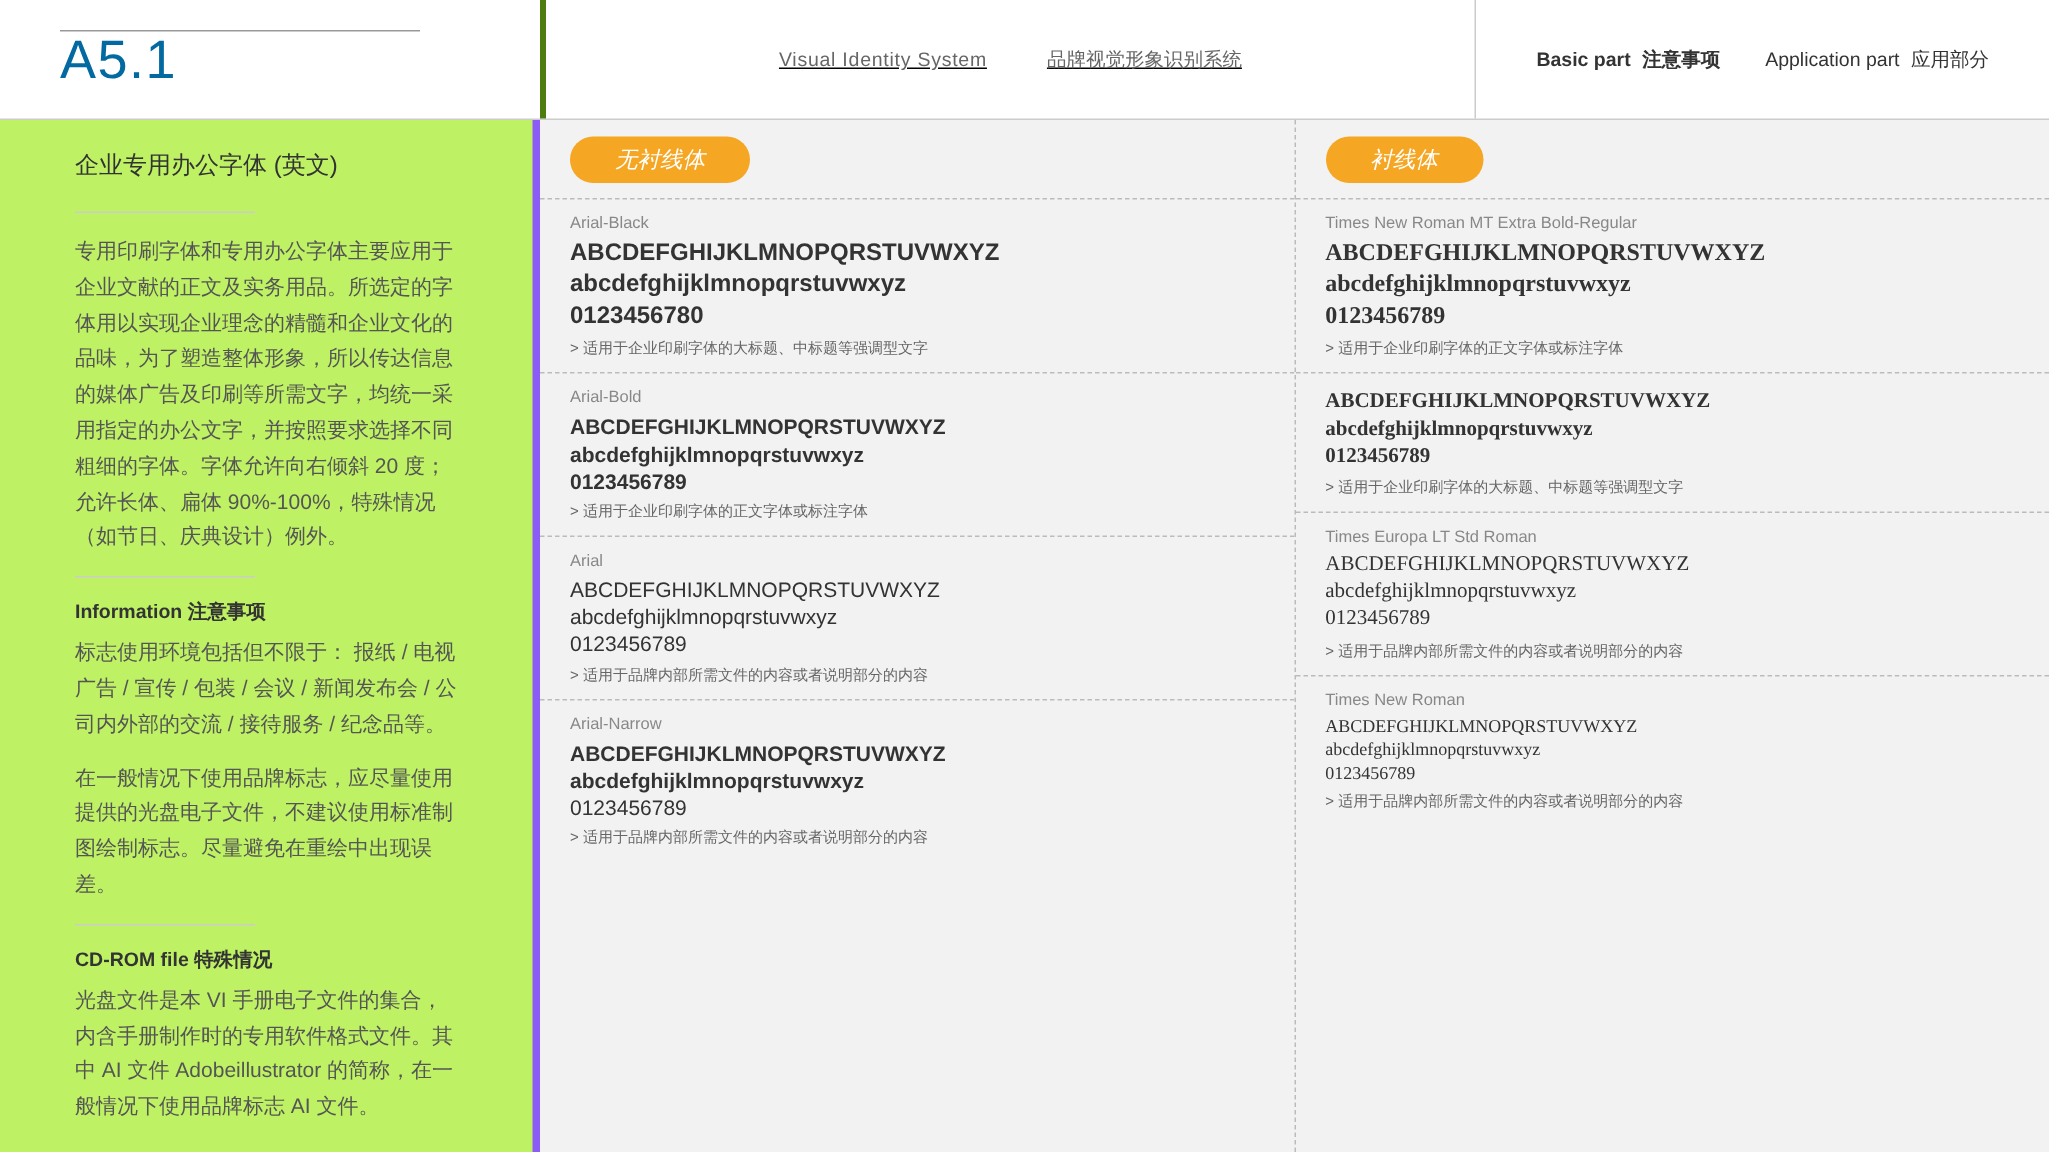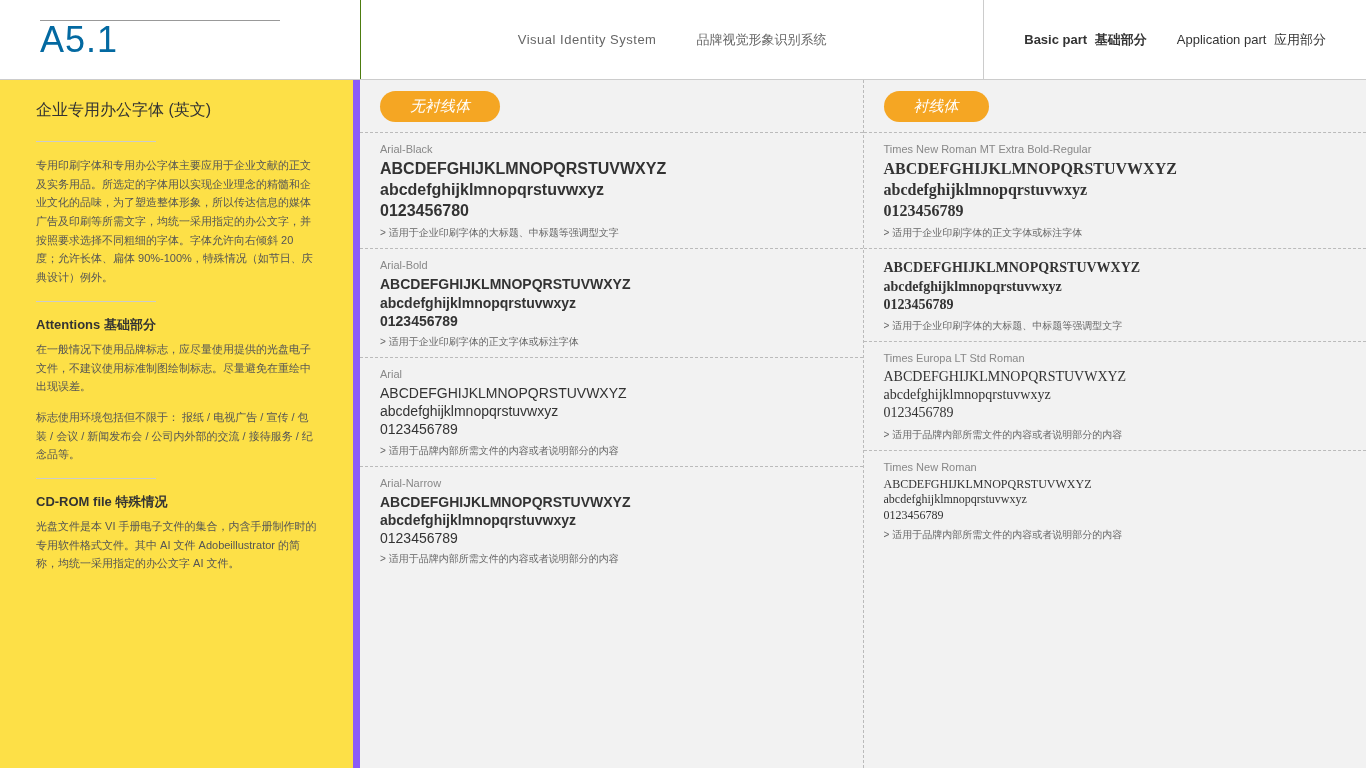--- a/index.html
+++ b/index.html
@@ -38,25 +38,26 @@
       left: 40px;
       width: 240px;
       height: 1px;
       background: #999;
     }
     .header-center {
       flex: 1;
       display: flex;
       flex-direction: column;
       align-items: center;
-      border-left: 1px solid #4d7c0f;
+      border-left: 4px solid #4d7c0f;
       border-right: 1px solid #ccc;
       padding: 4px 20px;
       height: 100%;
       justify-content: center;
+      text-decoration: underline;
     }
     .vis-system {
       font-size: 13px;
       color: #666;
       letter-spacing: 0.5px;
     }
     .vis-system-cn {
       font-size: 13px;
       color: #666;
     }
@@ -85,39 +86,39 @@
     
     .main {
       display: flex;
       height: calc(768px - 80px);
     }
 
     
     .left-panel {
       width: 360px;
       flex-shrink: 0;
-      padding: 20px 36px;
-      background: #fde047;
-      border-right: 7px solid #8b5cf6;
+      padding: 20px 50px;
+      background: #bef264;
+      border-right: 5px solid #8b5cf6;
       overflow: hidden;
     }
     .left-title {
       font-size: 16px;
       font-weight: 400;
       color: #333;
       margin-bottom: 20px;
     }
     .section-heading {
       font-size: 13px;
       font-weight: bold;
       color: #333;
       margin-bottom: 6px;
     }
     .section-text {
-      font-size: 11px;
+      font-size: 14px;
       color: #555;
       line-height: 1.7;
       margin-bottom: 12px;
     }
     .divider-line {
       width: 120px;
       height: 1px;
       background: #ccc;
       margin: 14px 0;
     }
@@ -200,43 +201,43 @@
   </div>
   <div class="header-center">
     <div class="header-center-row">
       <span class="vis-system">Visual Identity System</span>
       <span class="vis-system-cn">品牌视觉形象识别系统</span>
     </div>
   </div>
   <div class="header-right">
     <div class="nav-item active">
       <span>Basic part</span>
-      <span class="cn">基础部分</span>
+      <span class="cn">注意事项</span>
     </div>
     <div class="nav-item">
       <span>Application part</span>
       <span class="cn">应用部分</span>
     </div>
   </div>
 </div>
 
 <div class="main">
 
   <div class="left-panel">
     <div class="left-title">企业专用办公字体 (英文)</div>
     <div class="divider-line"></div>
     <div class="section-text">专用印刷字体和专用办公字体主要应用于企业文献的正文及实务用品。所选定的字体用以实现企业理念的精髓和企业文化的品味，为了塑造整体形象，所以传达信息的媒体广告及印刷等所需文字，均统一采用指定的办公文字，并按照要求选择不同粗细的字体。字体允许向右倾斜 20 度；允许长体、扁体 90%-100%，特殊情况（如节日、庆典设计）例外。</div>
     <div class="divider-line"></div>
-    <div class="section-heading">Attentions 基础部分</div>
-    <div class="section-text">在一般情况下使用品牌标志，应尽量使用提供的光盘电子文件，不建议使用标准制图绘制标志。尽量避免在重绘中出现误差。</div>
+    <div class="section-heading">Information 注意事项</div>
     <div class="section-text">标志使用环境包括但不限于：
 报纸 / 电视广告 / 宣传 / 包装 / 会议 / 新闻发布会 / 公司内外部的交流 / 接待服务 / 纪念品等。</div>
+    <div class="section-text">在一般情况下使用品牌标志，应尽量使用提供的光盘电子文件，不建议使用标准制图绘制标志。尽量避免在重绘中出现误差。</div>
     <div class="divider-line"></div>
     <div class="section-heading">CD-ROM file 特殊情况</div>
-    <div class="section-text">光盘文件是本 VI 手册电子文件的集合，内含手册制作时的专用软件格式文件。其中 AI 文件 Adobeillustrator 的简称，均统一采用指定的办公文字 AI 文件。</div>
+    <div class="section-text">光盘文件是本 VI 手册电子文件的集合，内含手册制作时的专用软件格式文件。其中 AI 文件 Adobeillustrator 的简称，在一般情况下使用品牌标志 AI 文件。</div>
   </div>
 
   <div class="right-panel">
 
     <div class="font-column">
       <div class="column-header">
         <span class="column-header-badge badge-orange">无衬线体</span>
       </div>
 
       <div class="font-entry">

